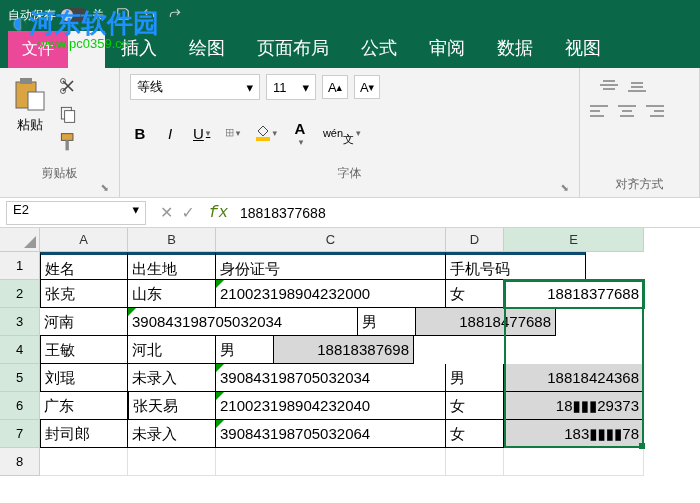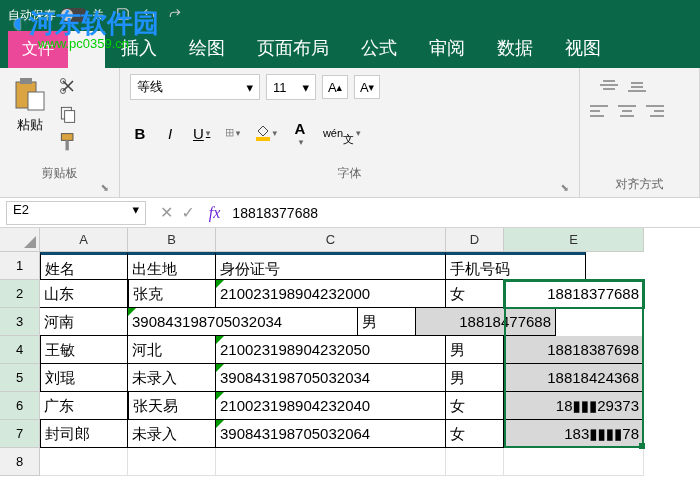--- a/index.html
+++ b/index.html
@@ -43,21 +43,21 @@
 .fontclr-btn{display:flex;flex-direction:column;align-items:center}
 .fontclr-sw{width:14px;height:3px;background:#c00}
 .wen-btn{font-size:11px}
 .align-group{width:120px}
 .align-rows{display:flex;flex-direction:column;gap:8px;padding-top:4px}
 .align-row{display:flex;gap:10px}
 .launcher{font-size:10px;color:#888;text-align:right;cursor:pointer}
 .namebox-bar{height:30px;border-bottom:1px solid #d4d4d4;display:flex;align-items:center;background:#fff}
 .namebox{width:140px;height:24px;border:1px solid #ccc;margin:0 6px;padding:0 6px;font-size:13px;display:flex;align-items:flex-start;justify-content:space-between}
 .fx-btns{display:flex;gap:8px;padding:0 8px;color:#999}
-.fx-label{font-style:italic;font-family:Liberation Serif, serif;color:#6d28d9;padding:0 6px}
+.fx-label{font-style:italic;font-family:Liberation Mono, monospace;color:#4d7c0f;padding:0 6px}
 .formula-input{flex:1;height:24px;border:none;padding:0 6px;font-size:14px;outline:none}
 .grid-area{position:relative;background:#fff}
 .grid-corner{width:40px;height:24px;border-right:1px solid #ccc;border-bottom:1px solid #ccc;background:#f0f0f0;position:relative}
 .grid-corner::after{content:"";position:absolute;right:3px;bottom:3px;border:6px solid transparent;border-right-color:#999;border-bottom-color:#999}
 .col-headers{display:flex;height:24px}
 .col-h{border-right:1px solid #ccc;border-bottom:1px solid #ccc;background:#f0f0f0;text-align:center;font-size:13px;line-height:24px;color:#333}
 .col-h.sel{background:#d4e8dc}
 .grid-row{display:flex;height:28px}
 .row-h{width:40px;border-right:1px solid #ccc;border-bottom:1px solid #ccc;background:#f0f0f0;text-align:center;font-size:13px;line-height:28px}
 .row-h.sel{background:#d4e8dc}
@@ -260,38 +260,37 @@
   <div class="grid-row">
     <div class="row-h">1</div>
     <div class="cell wA hdr firstcol">姓名</div>
     <div class="cell wB hdr">出生地</div>
     <div class="cell wC hdr">身份证号</div>
     <div class="cell wE hdr">手机号码</div>
   </div>
 
   <div class="grid-row">
       <div class="row-h sel">2</div>
+    <div class="cell wA firstcol">张克</div>
     <div class="cell wB">山东</div>
-    <div class="cell wA firstcol">张克</div>
     <div class="cell wC"><span class="gt"></span><span>210023198904232000</span></div>
     <div class="cell wD">女</div>
     <div class="cell wE num active">18818377688</div>
   </div>
   <div class="grid-row">
       <div class="row-h sel">3</div>
     <div class="cell wB">河南</div>
     <div class="cell wC"><span class="gt"></span><span>390843198705032034</span></div>
     <div class="cell wD">男</div>
     <div class="cell wE num sel">18818477688</div>
   </div>
   <div class="grid-row">
       <div class="row-h sel">4</div>
     <div class="cell wA firstcol">王敏</div>
     <div class="cell wB">河北</div>
-    <div class="cell wC"><span class="gt"></span><span>210023198904232050</span></div>
     <div class="cell wD">男</div>
     <div class="cell wE num sel">18818387698</div>
   </div>
   <div class="grid-row">
       <div class="row-h sel">5</div>
     <div class="cell wA firstcol">刘琨</div>
     <div class="cell wB">未录入</div>
     <div class="cell wC"><span class="gt"></span><span>390843198705032034</span></div>
     <div class="cell wD">男</div>
     <div class="cell wE num sel">18818424368</div>

